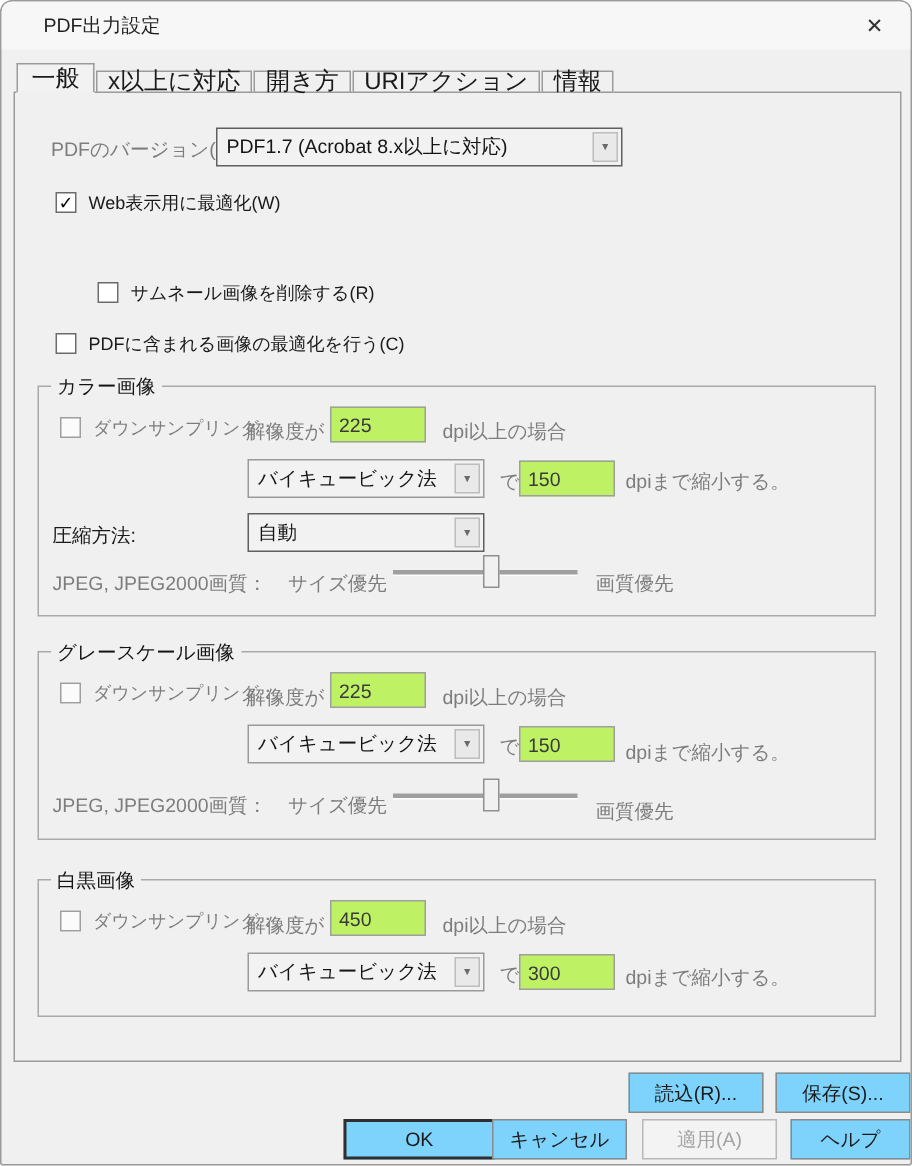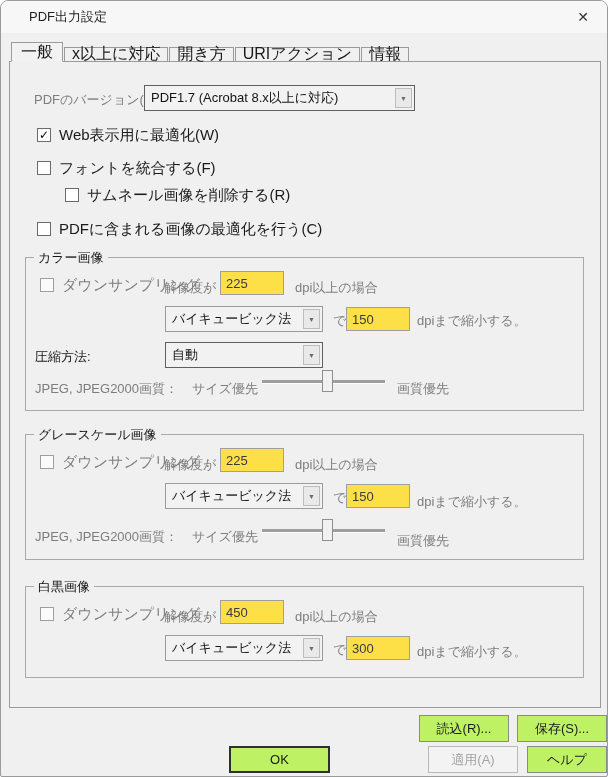--- a/index.html
+++ b/index.html
@@ -24,40 +24,40 @@
   
   .lbl{position:absolute;white-space:nowrap;font-size:13px;color:#1a1a1a;}
   .lbl.dis{color:#7d7d7d;}
   
   .combo{position:absolute;height:26px;background:#f2f2f2;border:1px solid #9a9a9a;}
   .combo.strong{border-color:#5f5f5f;text-align:center;}
   .combo .ctext{position:absolute;left:6px;top:0;line-height:24px;font-size:13px;color:#141414;white-space:nowrap;}
   .combo .carrow{position:absolute;right:2px;top:2px;width:17px;height:20px;background:#e9e9e9;border:1px solid #bdbdbd;
                  display:flex;align-items:center;justify-content:center;font-size:7px;color:#6a6a6a;}
   
-  .tin{position:absolute;width:64px;height:24px;border:1px solid #9f9f9f;background:#fde047;
+  .tin{position:absolute;width:64px;height:24px;border:1px solid #9f9f9f;background:#bef264;
        font-family:"Liberation Sans","DejaVu Sans",sans-serif;font-size:13px;color:#3a3a3a;padding:2px 5px;outline:none;}
   
   .cbrow{position:absolute;display:flex;align-items:center;height:18px;}
   .cbbox{width:14px;height:14px;background:#ffffff;border:1px solid #6b6b6b;margin-right:8px;
          display:flex;align-items:center;justify-content:center;flex:0 0 auto;}
   .cbbox .check{display:none;font-size:12px;font-weight:bold;color:#000;line-height:12px;}
   .cbbox.checked .check{display:block;}
   .cbrow.dis .cbbox{border-color:#9f9f9f;background:#fbfbfb;}
   .cbrow.dis .cblabel{color:#7d7d7d;}
-  .cblabel{white-space:nowrap;font-size:15px;}
+  .cblabel{white-space:nowrap;font-size:12px;}
   
   .groupbox{position:absolute;border:1px solid #a9a9a9;}
   .gtitle{position:absolute;left:8px;top:-9px;background:#f0f0f0;padding:0 4px;font-size:13px;color:#141414;white-space:nowrap;}
   
   .slider{position:absolute;width:123px;height:22px;}
   .slider .track{position:absolute;left:0;right:0;top:10px;height:3px;background:#9f9f9f;box-shadow:0 1px 0 #fdfdfd;}
   .slider .thumb{position:absolute;left:49%;top:0;width:11px;height:22px;background:#f1f1f1;border:1px solid #8f8f8f;}
   
-  .btn{position:absolute;width:90px;height:27px;background:#bef264;border:1px solid #8a8a8a;
+  .btn{position:absolute;width:90px;height:27px;background:#7dd3fc;border:1px solid #8a8a8a;
        display:flex;align-items:center;justify-content:center;font-size:13px;color:#1a1a1a;white-space:nowrap;}
   .btn.default{border:2px solid #2f2f2f;}
   .btn.disabled{color:#a3a3a3;border-color:#b8b8b8;background:#f3f3f3;}
 </style>
 </head>
 <body>
 
 <div class="dialog">
 
   <div class="titlebar">
@@ -91,24 +91,20 @@
   <div class="combo strong" style="left:143px;top:84px;width:271px;">
     <span class="ctext">PDF1.7 (Acrobat 8.x以上に対応)</span>
     <span class="carrow">▼</span>
   </div>
 
   <div class="cbrow" style="left:36px;top:125px;">
     <span class="cbbox checked">
         <span class="check">✓</span>
       </span>
     <span class="cblabel">Web表示用に最適化(W)</span>
-  </div>
-  <div class="cbrow" style="left:36px;top:158px;">
-    <span class="cbbox"></span>
-    <span class="cblabel">フォントを統合する(F)</span>
   </div>
   <div class="cbrow" style="left:36px;top:185px;margin-left:28px;">
     <span class="cbbox"></span>
     <span class="cblabel">サムネール画像を削除する(R)</span>
   </div>
   <div class="cbrow" style="left:36px;top:219px;">
     <span class="cbbox"></span>
     <span class="cblabel">PDFに含まれる画像の最適化を行う(C)</span>
   </div>
 
@@ -187,20 +183,23 @@
 
   <div class="btn" style="left:418px;top:714px;">
       <span>読込(R)...</span>
     </div>
   <div class="btn" style="left:516px;top:714px;">
       <span>保存(S)...</span>
     </div>
   <div class="btn default" style="left:228px;top:745px;width:101px;">
       <span>OK</span>
     </div>
+  <div class="btn" style="left:327px;top:745px;">
+      <span>キャンセル</span>
+    </div>
   <div class="btn disabled" style="left:427px;top:745px;">
       <span>適用(A)</span>
     </div>
   <div class="btn" style="left:526px;top:745px;width:80px;">
       <span>ヘルプ</span>
     </div>
 
 </div>
 
 </body></html>

